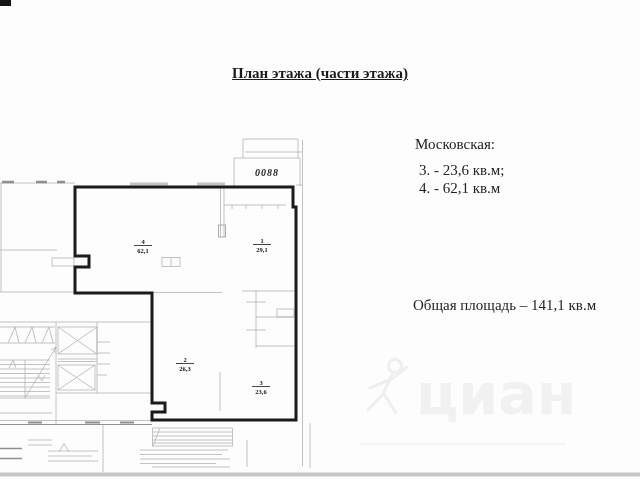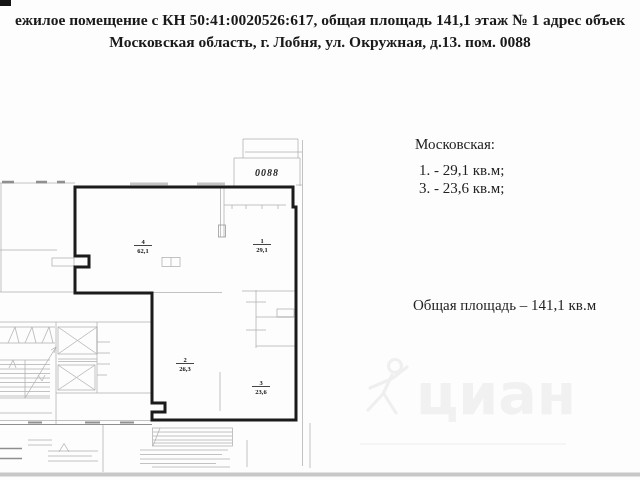--- a/index.html
+++ b/index.html
@@ -194,25 +194,26 @@
     <g class="rlabel">
       <text x="143" y="243.5">4</text>
       <line x1="134" y1="245.5" x2="152" y2="245.5"></line>
       <text x="143" y="252.5">62,1</text>
     </g>
 
     <rect x="0" y="472.5" width="640" height="4" fill="#c7c7c7"></rect>
     <rect x="0" y="0" width="11" height="6" fill="#151515"></rect>
   </svg>
 
-  <div class="hline h1">ежилое помещение с КН 50:41:0020526:617, общая площадь 141,1 этаж № 1 адрес объек</div>
-  <div class="hline h2">Московская область, г. Лобня, ул. Окружная, д.13. пом. 0088</div>
+  <div class="hline h3">
+    <span class="u">План этажа (части этажа)</span>
+  </div>
 
   <div class="exp">
     <div class="exp-title">Московская:</div>
     <div class="exp-items">
-      <div>1. - 29,1 кв.м;</div>
       <div>3. - 23,6 кв.м;</div>
+      <div>4. - 62,1 кв.м</div>
     </div>
     <div class="exp-total">Общая площадь – 141,1 кв.м</div>
   </div>
 
 </div>
 
 </body></html>

